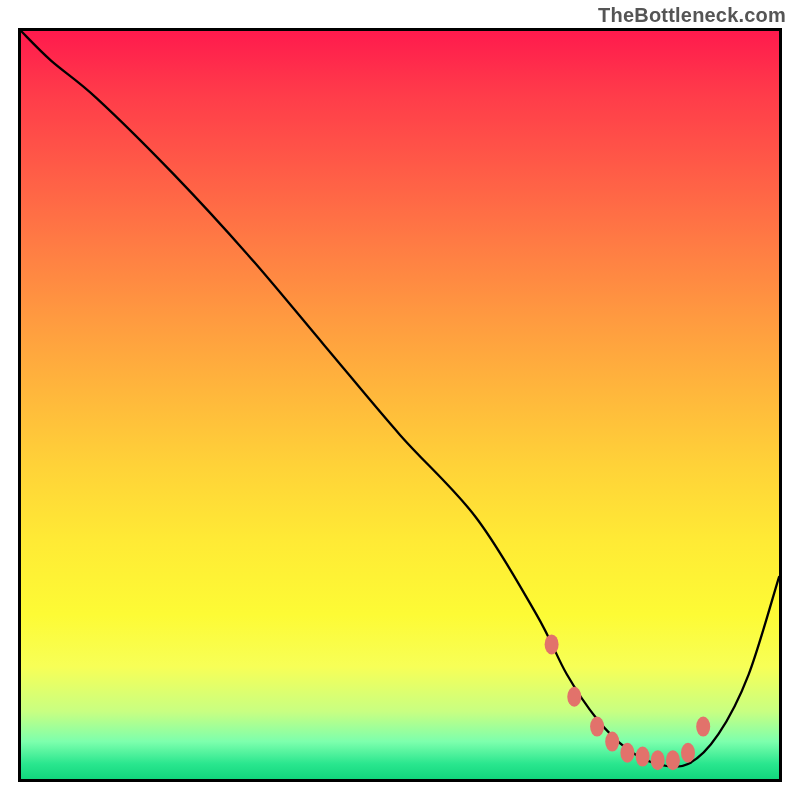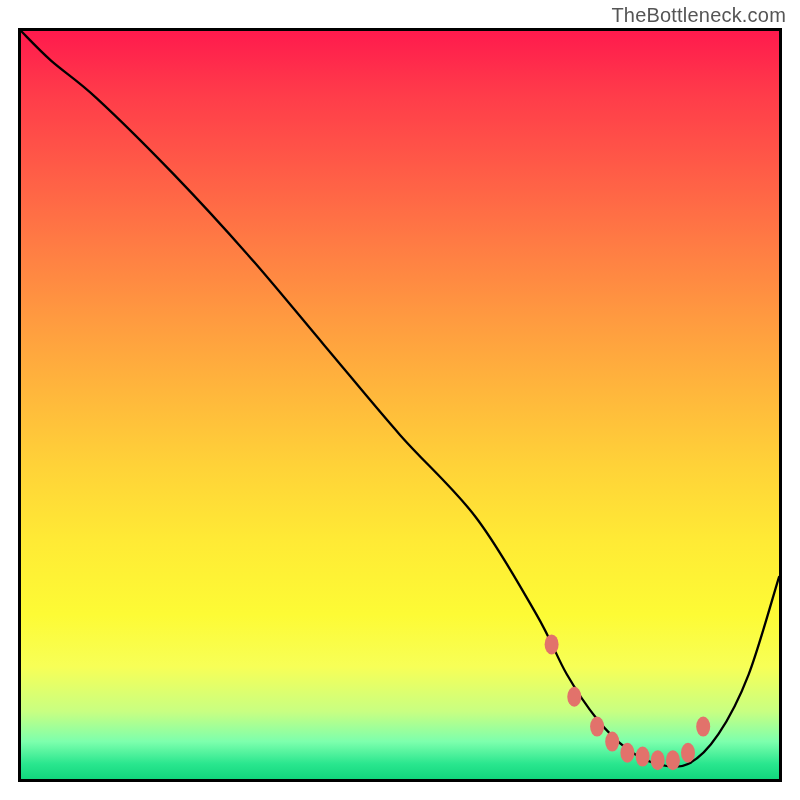--- a/index.html
+++ b/index.html
@@ -14,21 +14,21 @@
   .canvas {
     position: relative;
     width: 800px;
     height: 800px;
   }
   .watermark {
     position: absolute;
     top: 4px;
     right: 14px;
     font-size: 20px;
-    font-weight: normal;
+    font-weight: bold;
     color: #555555;
     letter-spacing: 0.2px;
   }
   .plot-area {
     position: absolute;
     left: 18px;
     top: 28px;
     width: 764px;
     height: 754px;
     border: 3px solid #000000;

